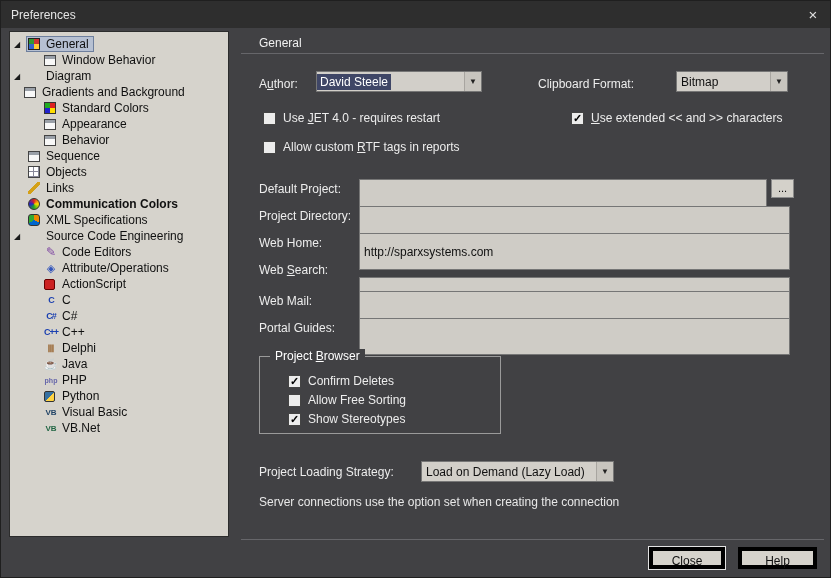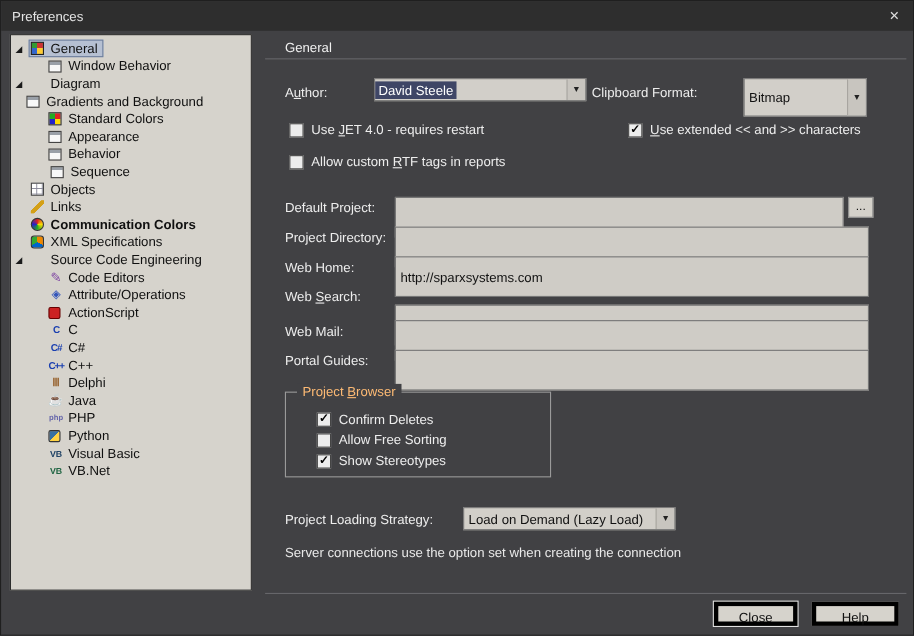--- a/index.html
+++ b/index.html
@@ -96,35 +96,35 @@
   }
   .cblabel { font-size: 12px; color: #ededed; white-space: nowrap; }
   .browse {
     position: absolute; width: 23px; height: 19px; background: #d4d1ca;
     border: 1px solid #8a8a8a; color: #111; font-size: 11px;
     text-align: center; line-height: 15px; font-family: inherit;
   }
   .groupbox { position: absolute; left: 18px; top: 325px; width: 242px; height: 78px; border: 1px solid #9a9a9a; }
   .legend {
     position: absolute; top: -8px; left: 10px; background: #414144;
-    padding: 0 5px; font-size: 12px; color: #fdba74;
+    padding: 0 5px; font-size: 12px; color: #ffffff;
   }
   .note { position: absolute; left: 18px; top: 464px; font-size: 12px; color: #e8e8e8; }
   .btn {
     position: absolute; height: 22px; background: #d6d3cc;
     border: 4px solid #000000; color: #111; font-size: 12px;
     text-align: center; line-height: 20px; font-family: inherit;
   }
   .btn-close { left: 408px; top: 516px; width: 76px; box-shadow: 0 0 0 1px #e2e2e2; }
   .btn-help  { left: 497px; top: 516px; width: 79px; }
   
   .pos-author-label { left: 18px; top: 46px; }
-  .combo-author { left: 75px; top: 40px; width: 193px; height: 21px; margin-left: 24px; }
+  .combo-author { left: 75px; top: 40px; width: 166px; height: 21px; }
   .pos-clip-label { left: 297px; top: 46px; }
-  .combo-clip { left: 435px; top: 40px; width: 112px; height: 35px; }
+  .combo-clip { left: 435px; top: 40px; width: 112px; height: 21px; }
   .row-jet { left: 22px; top: 80px; }
   .row-ext { left: 330px; top: 80px; }
   .row-rtf { left: 22px; top: 109px; }
   .lbl-defproj { left: 18px; top: 151px; }  .fld-defproj { left: 118px; top: 148px; width: 408px; }
   .btn-browse { left: 530px; top: 148px; }
   .lbl-projdir { left: 18px; top: 178px; }  .fld-projdir { left: 118px; top: 175px; width: 431px; }
   .lbl-webhome { left: 18px; top: 205px; }  .fld-webhome { left: 118px; top: 202px; width: 431px; }
   .lbl-websearch { left: 18px; top: 232px; } .fld-websearch { left: 118px; top: 246px; width: 431px; }
   .lbl-webmail { left: 18px; top: 263px; text-align: center; }  .fld-webmail { left: 118px; top: 260px; width: 431px; }
   .lbl-portal { left: 18px; top: 290px; }   .fld-portal { left: 118px; top: 287px; width: 431px; }
@@ -188,21 +188,21 @@
         <span class="tlabel">Appearance</span>
       </span>
     </div>
       <div class="tree-item" style="padding-left: 20px; text-align: right;">
       <span class="twisty"></span>
       <span class="sel-wrap">
         <span class="ic ic-doc"></span>
         <span class="tlabel">Behavior</span>
       </span>
     </div>
-      <div class="tree-item" style="padding-left: 22px;">
+      <div class="tree-item" style="padding-left: 4px;">
       <span class="twisty"></span>
       <span class="sel-wrap">
         <span class="ic ic-doc"></span>
         <span class="tlabel">Sequence</span>
       </span>
     </div>
       <div class="tree-item" style="padding-left: 4px;">
       <span class="twisty"></span>
       <span class="sel-wrap">
         <span class="ic ic-objects"></span>

